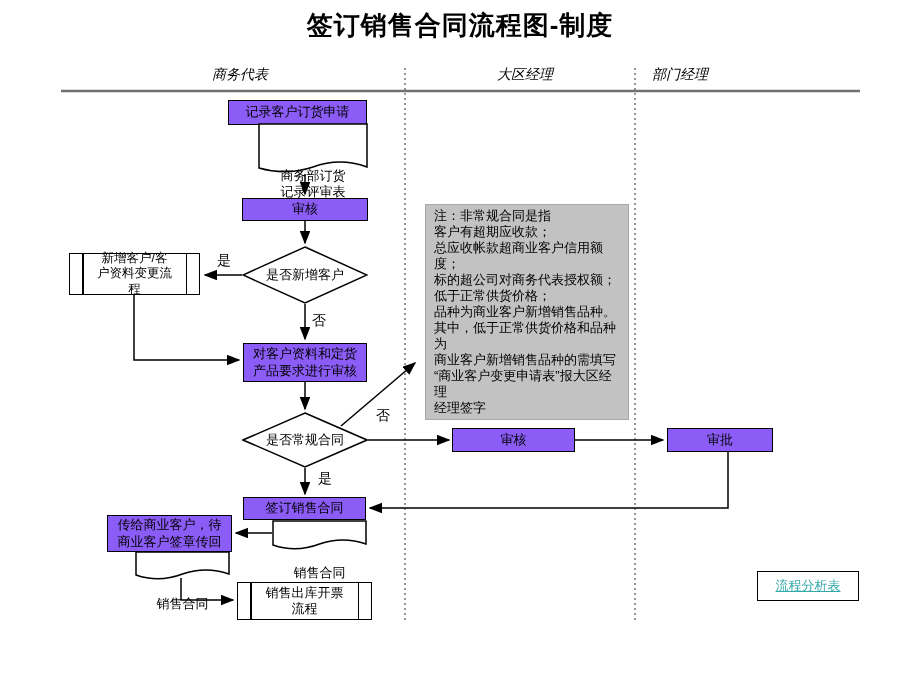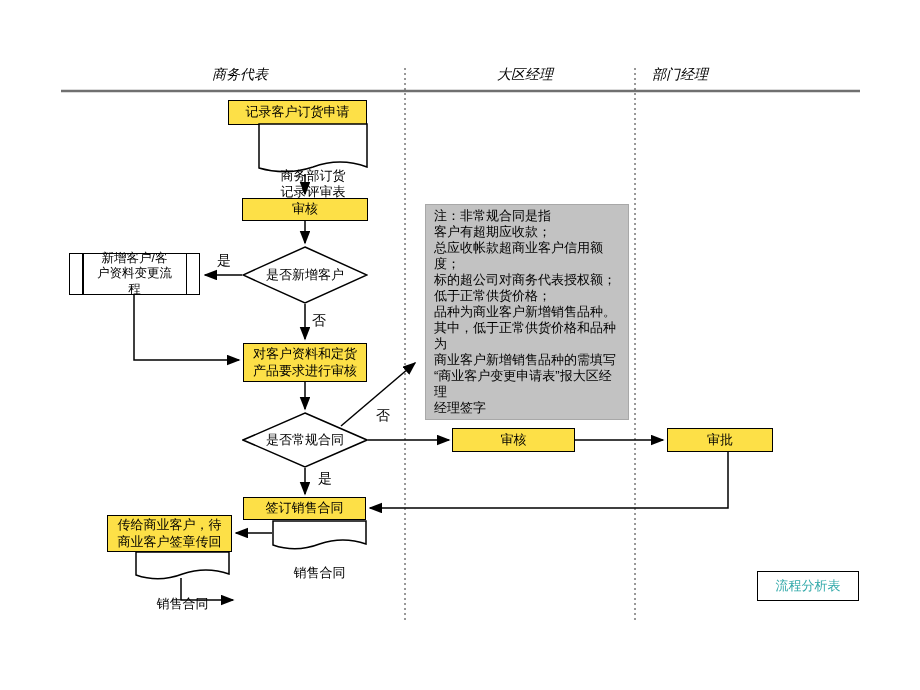--- a/index.html
+++ b/index.html
@@ -4,40 +4,41 @@
 <style>
   html,body{margin:0;padding:0;background:#fff;}
   .canvas{position:relative;width:920px;height:690px;background:#fff;overflow:hidden;
           font-family:"Liberation Sans","DejaVu Sans",sans-serif;color:#000;}
   .title{position:absolute;left:0;top:8px;width:920px;text-align:center;
          font-size:26px;font-weight:bold;letter-spacing:1px;}
   .lane-label{position:absolute;top:66px;font-size:14px;white-space:nowrap;font-style:italic;}
   svg.wires{position:absolute;left:0;top:0;pointer-events:none;}
   .shape{position:absolute;box-sizing:border-box;display:flex;align-items:center;justify-content:center;
          text-align:center;font-size:13px;line-height:1.25;white-space:pre-line;}
-  .proc{background:#fde047;border:1.5px solid #000;}
+  .proc{background:#8b5cf6;border:1.5px solid #000;}
   .predef{background:#fff;border:1.5px solid #000;align-items:center;}
   .predef .bar{position:absolute;top:0;bottom:0;width:1.5px;background:#000;}
   .predef .bar.l{left:12px;} .predef .bar.r{right:12px;}
   .shape-svg{position:absolute;}
   .overlay-text{position:absolute;box-sizing:border-box;display:flex;align-items:center;justify-content:center;
                 text-align:center;font-size:13px;line-height:1.25;white-space:pre-line;}
   .doc-text{align-items:flex-start;padding-top:3px;margin-top:42px;}
   .note{position:absolute;left:425px;top:204px;width:204px;background:#c2c2c2;border:1px solid #a8a8a8;
         font-size:13px;line-height:16px;padding:3px 7px;white-space:pre-line;box-sizing:border-box;}
   .branch-label{position:absolute;font-size:14px;}
   .link-box{position:absolute;left:757px;top:571px;width:100px;height:28px;border:1.5px solid #000;
             display:flex;align-items:center;justify-content:center;background:#fff;}
-  .link-box a{font-size:13px;cursor:pointer;}
+  .link-box a{font-size:13px;text-decoration:underline;cursor:pointer;}
 </style>
 </head>
 <body>
 
 <div class="canvas">
 
+  <div class="title">签订销售合同流程图-制度</div>
 
   <div class="lane-label" style="left:212px">商务代表</div>
   <div class="lane-label" style="left:497px">大区经理</div>
   <div class="lane-label" style="left:652px">部门经理</div>
 
   <svg class="wires" width="920" height="690">
     <defs>
       <marker id="ah" markerWidth="9" markerHeight="8" refX="8" refY="3.5" orient="auto">
         <polygon points="0,0 9,3.5 0,7" fill="#000"></polygon>
       </marker>
@@ -117,20 +118,26 @@
   <div class="overlay-text doc-text" style="left:272px;top:520px;width:95px;height:26px">销售合同</div>
 
   <div class="shape proc" style="left:107px;top:515px;width:125px;height:37px">传给商业客户，待
 商业客户签章传回</div>
 
   <svg class="shape-svg" style="left:135px;top:551px" width="95" height="33">
     <path d="M1,1 L94,1 L94,23 Q71,15 47.5,23 Q24,32 1,24 Z" fill="#fff" stroke="#000" stroke-width="1.5"></path>
   </svg>
   <div class="overlay-text doc-text" style="left:135px;top:551px;width:95px;height:25px">销售合同</div>
 
+  <div class="shape predef" style="left:237px;top:582px;width:135px;height:38px">
+    <div class="bar l"></div>
+    <div class="bar r"></div>
+    <span>销售出库开票
+流程</span>
+  </div>
 
   <div class="branch-label" style="left:217px;top:252px">是</div>
   <div class="branch-label" style="left:312px;top:312px">否</div>
   <div class="branch-label" style="left:376px;top:407px">否</div>
   <div class="branch-label" style="left:318px;top:470px">是</div>
 
   <div class="link-box">
     <a style="color: rgb(51, 170, 170);">流程分析表</a>
   </div>
 

